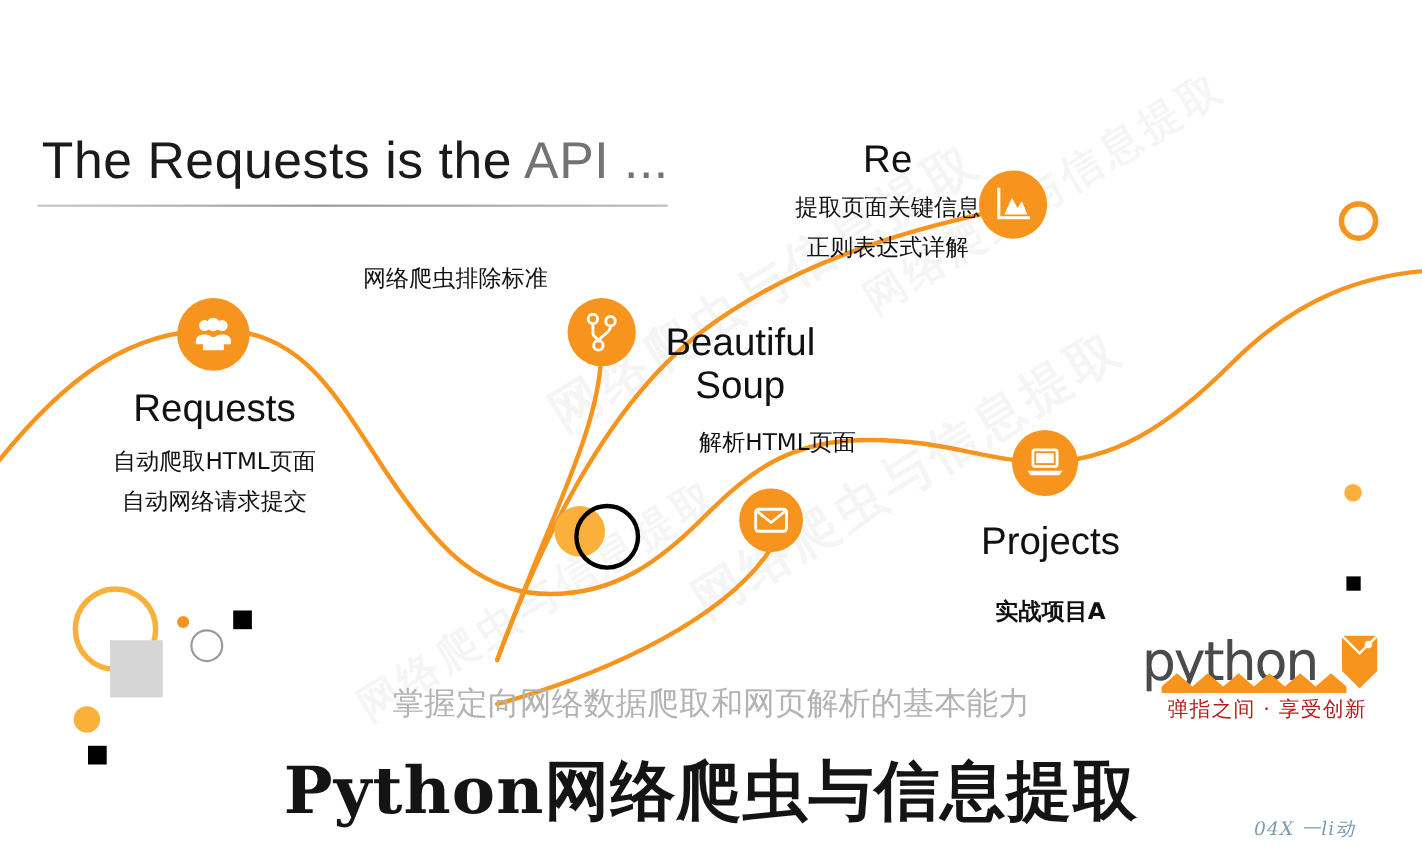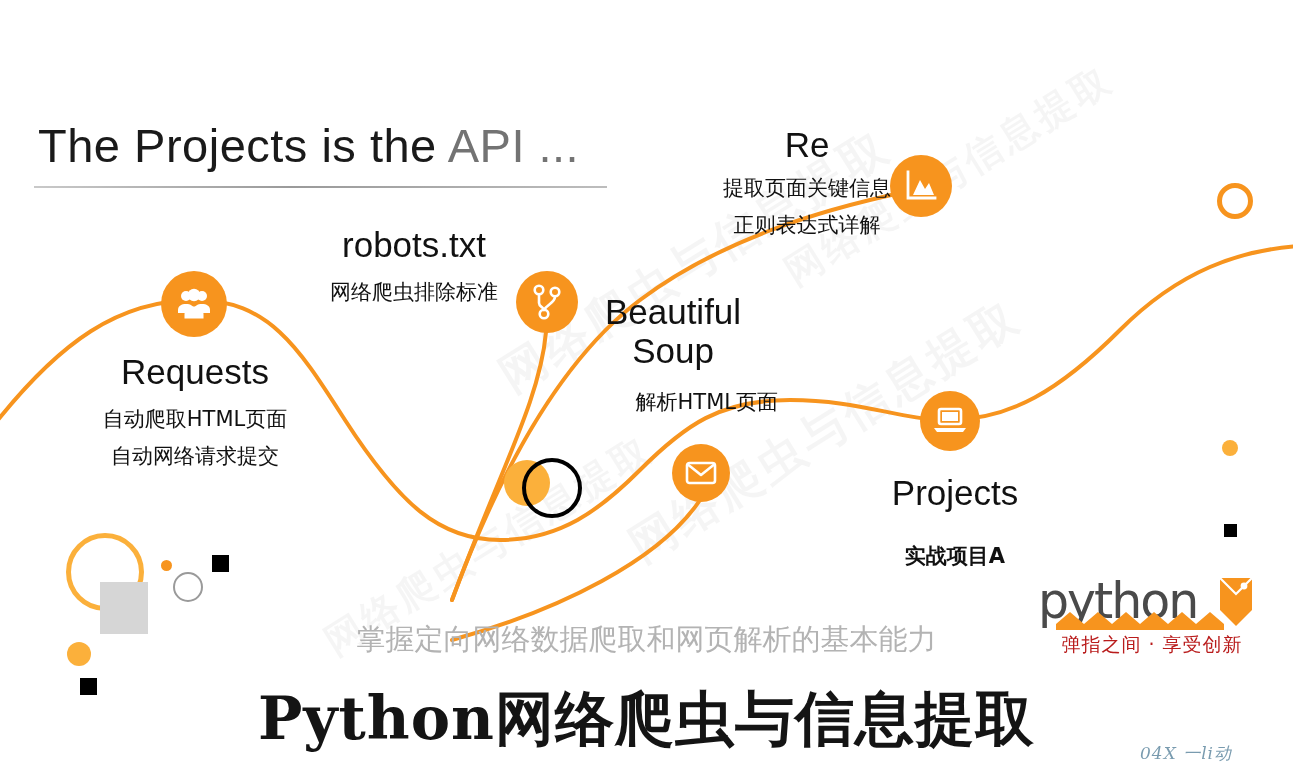--- a/index.html
+++ b/index.html
@@ -219,21 +219,21 @@
 <div id="slide">
 
   <div class="wm-layer">
     <div class="wm-text" style="left:470px; top:230px; transform:rotate(-32deg);">网络爬虫与信息提取</div>
     <div class="wm-text" style="left:600px; top:400px; transform:rotate(-32deg);">网络爬虫与信息提取</div>
     <div class="wm-text" style="left:300px; top:520px; transform:rotate(-32deg); font-size:38px;">网络爬虫与信息提取</div>
     <div class="wm-text" style="left:760px; top:150px; transform:rotate(-32deg); font-size:38px;">网络爬虫与信息提取</div>
   </div>
 
   <div class="header-title">
-    <span>The Projects is the </span><span class="accent">API ...</span>
+    <span>The Requests is the </span><span class="accent">API ...</span>
   </div>
   <div class="header-rule"></div>
 
   <svg id="curves" viewBox="0 0 1293 776">
 
     <path d="M -10 430
              C 60 340, 120 300, 196 300
              C 270 300, 300 350, 345 420
              C 400 505, 440 540, 500 540
              C 560 540, 600 510, 640 470
@@ -298,21 +298,20 @@
     </svg>
   </div>
 
   <div class="label-block" style="left:60px; top:352px; width:270px;">
     <div class="lbl-title">Requests</div>
     <div class="lbl-sub" style="margin-top:10px;">自动爬取HTML页面</div>
     <div class="lbl-sub">自动网络请求提交</div>
   </div>
 
   <div class="label-block" style="left:290px; top:225px; width:248px;">
-    <div class="lbl-title">robots.txt</div>
     <div class="lbl-sub" style="margin-top:10px;">网络爬虫排除标准</div>
   </div>
 
   <div class="label-block" style="left:568px; top:292px; width:210px;">
     <div class="lbl-title">Beautiful</div>
     <div class="lbl-title">Soup</div>
     <div class="lbl-sub" style="margin-top:14px;text-align:right;">解析HTML页面</div>
   </div>
 
   <div class="label-block" style="left:672px; top:125px; width:270px;">

